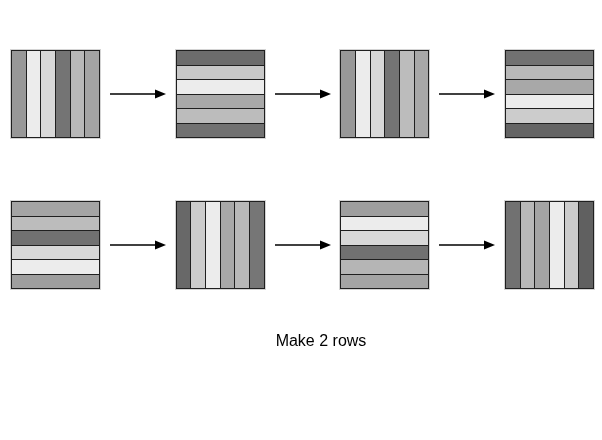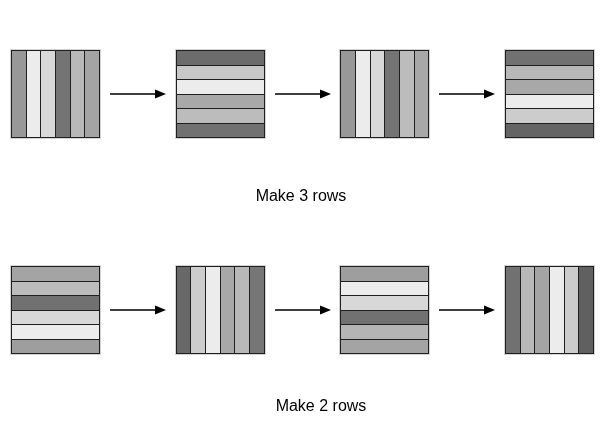--- a/index.html
+++ b/index.html
@@ -103,21 +103,20 @@
     </div>
     <div class="quilt-block h">
         <div class="stripe" style="background: rgb(113, 113, 113);"></div>
         <div class="stripe" style="background: rgb(184, 184, 184);"></div>
         <div class="stripe" style="background: rgb(168, 168, 168);"></div>
         <div class="stripe" style="background: rgb(236, 236, 236);"></div>
         <div class="stripe" style="background: rgb(204, 204, 204);"></div>
         <div class="stripe" style="background: rgb(100, 100, 100);"></div>
       </div>
   </div>
-  <div class="caption first">Make 3 rows</div>
 
   <div class="steps-row second">
     <div class="quilt-block h">
         <div class="stripe" style="background: rgb(164, 164, 164);"></div>
         <div class="stripe" style="background: rgb(188, 188, 188);"></div>
         <div class="stripe" style="background: rgb(113, 113, 113);"></div>
         <div class="stripe" style="background: rgb(216, 216, 216);"></div>
         <div class="stripe" style="background: rgb(236, 236, 236);"></div>
         <div class="stripe" style="background: rgb(158, 158, 158);"></div>
       </div>

